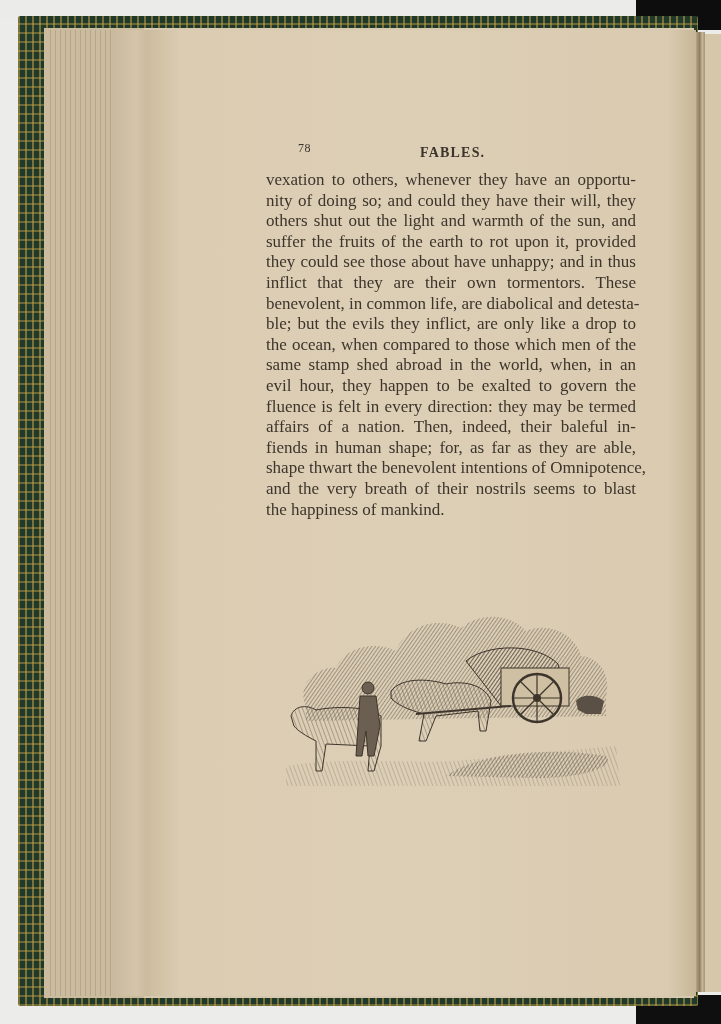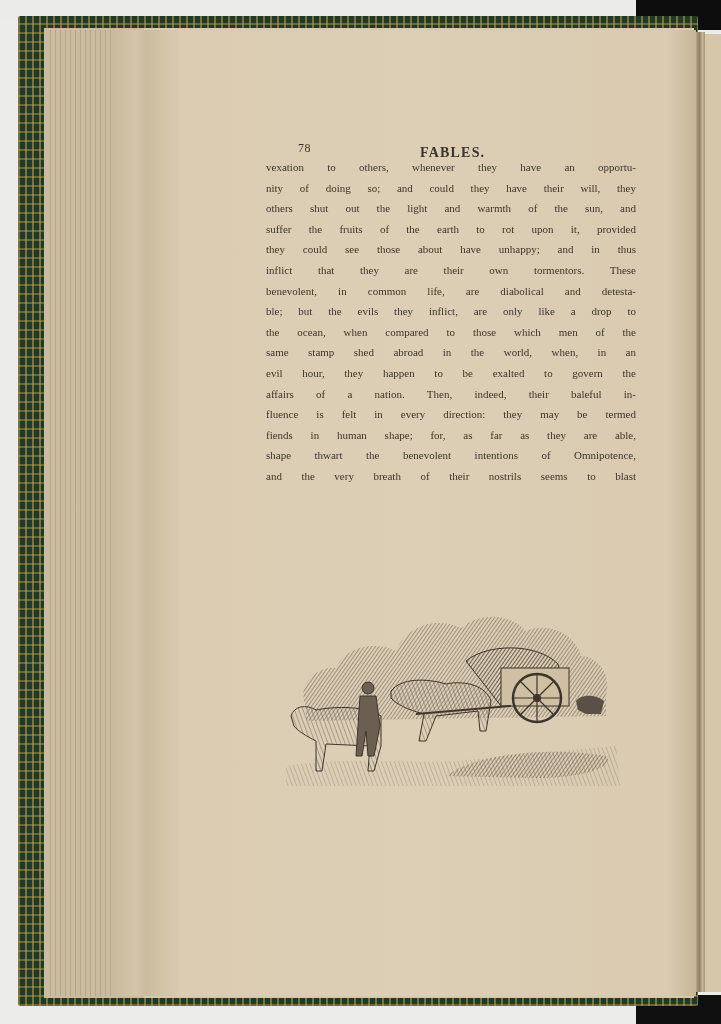--- a/index.html
+++ b/index.html
@@ -55,22 +55,22 @@
     }
     .page-number {
       position: absolute; left: 262px; top: 141px;
       font-size: 12px; color: #3b342b; letter-spacing: 0.5px; margin-left: 36px;
     }
     .running-head {
       position: absolute; left: 420px; top: 145px;
       font-size: 14px; font-weight: bold; color: #3b342b; letter-spacing: 1.2px;
     }
     .body-text {
-      position: absolute; left: 266px; top: 157px; width: 370px;
-      font-size: 11px; line-height: 20.6px; color: #3d352b;
+      position: absolute; left: 266px; top: 170px; width: 370px;
+      font-size: 17px; line-height: 20.6px; color: #3d352b;
     }
     .line { display: block; white-space: nowrap; text-align: justify; text-align-last: justify; }
     .line.last { text-align-last: left; }
     .figure {
       position: absolute; left: 286px; top: 606px; width: 334px; height: 180px;
     }
   </style>
 </head>
 <body>
 
@@ -97,25 +97,26 @@
   <span class="line">nity of doing so; and could they have their will, they</span>
   <span class="line">others shut out the light and warmth of the sun, and</span>
   <span class="line">suffer the fruits of the earth to rot upon it, provided</span>
   <span class="line">they could see those about have unhappy; and in thus</span>
   <span class="line">inflict that they are their own tormentors. These</span>
   <span class="line">benevolent, in common life, are diabolical and detesta-</span>
   <span class="line">ble; but the evils they inflict, are only like a drop to</span>
   <span class="line">the ocean, when compared to those which men of the</span>
   <span class="line">same stamp shed abroad in the world, when, in an</span>
   <span class="line">evil hour, they happen to be exalted to govern the</span>
+  <span class="line">fluence is felt in every direction: they may be termed</span>
   <span class="line">affairs of a nation. Then, indeed, their baleful in-</span>
-  <span class="line">fluence is felt in every direction: they may be termed</span>
   <span class="line">fiends in human shape; for, as far as they are able,</span>
   <span class="line">shape thwart the benevolent intentions of Omnipotence,</span>
   <span class="line">and the very breath of their nostrils seems to blast</span>
+  <span class="line last">the happiness of mankind.</span>
 </div>
 
 <div class="figure">
   <svg width="334" height="180" viewBox="0 0 334 180" xmlns="http://www.w3.org/2000/svg">
     <defs>
       <pattern id="hatch" width="3" height="3" patternUnits="userSpaceOnUse" patternTransform="rotate(35)">
         <line x1="0" y1="0" x2="0" y2="3" stroke="#4a4238" stroke-width="1"></line>
       </pattern>
       <pattern id="hatch2" width="4" height="4" patternUnits="userSpaceOnUse" patternTransform="rotate(-20)">
         <line x1="0" y1="0" x2="0" y2="4" stroke="#5a5045" stroke-width="0.8"></line>

